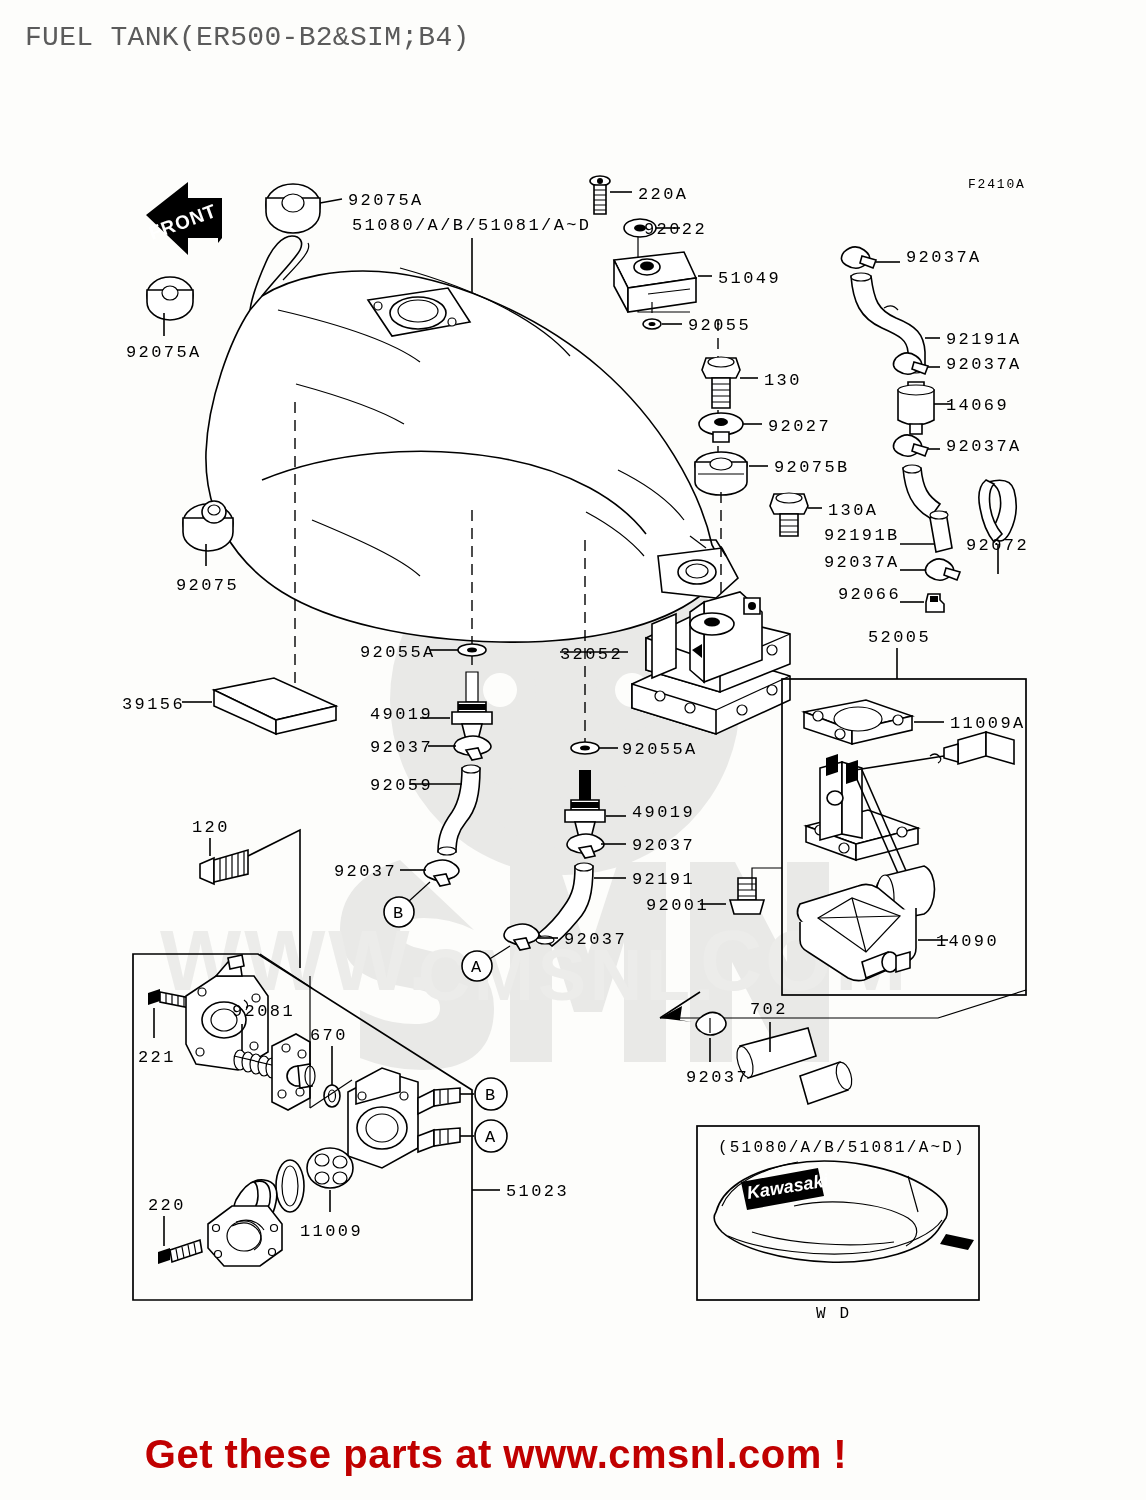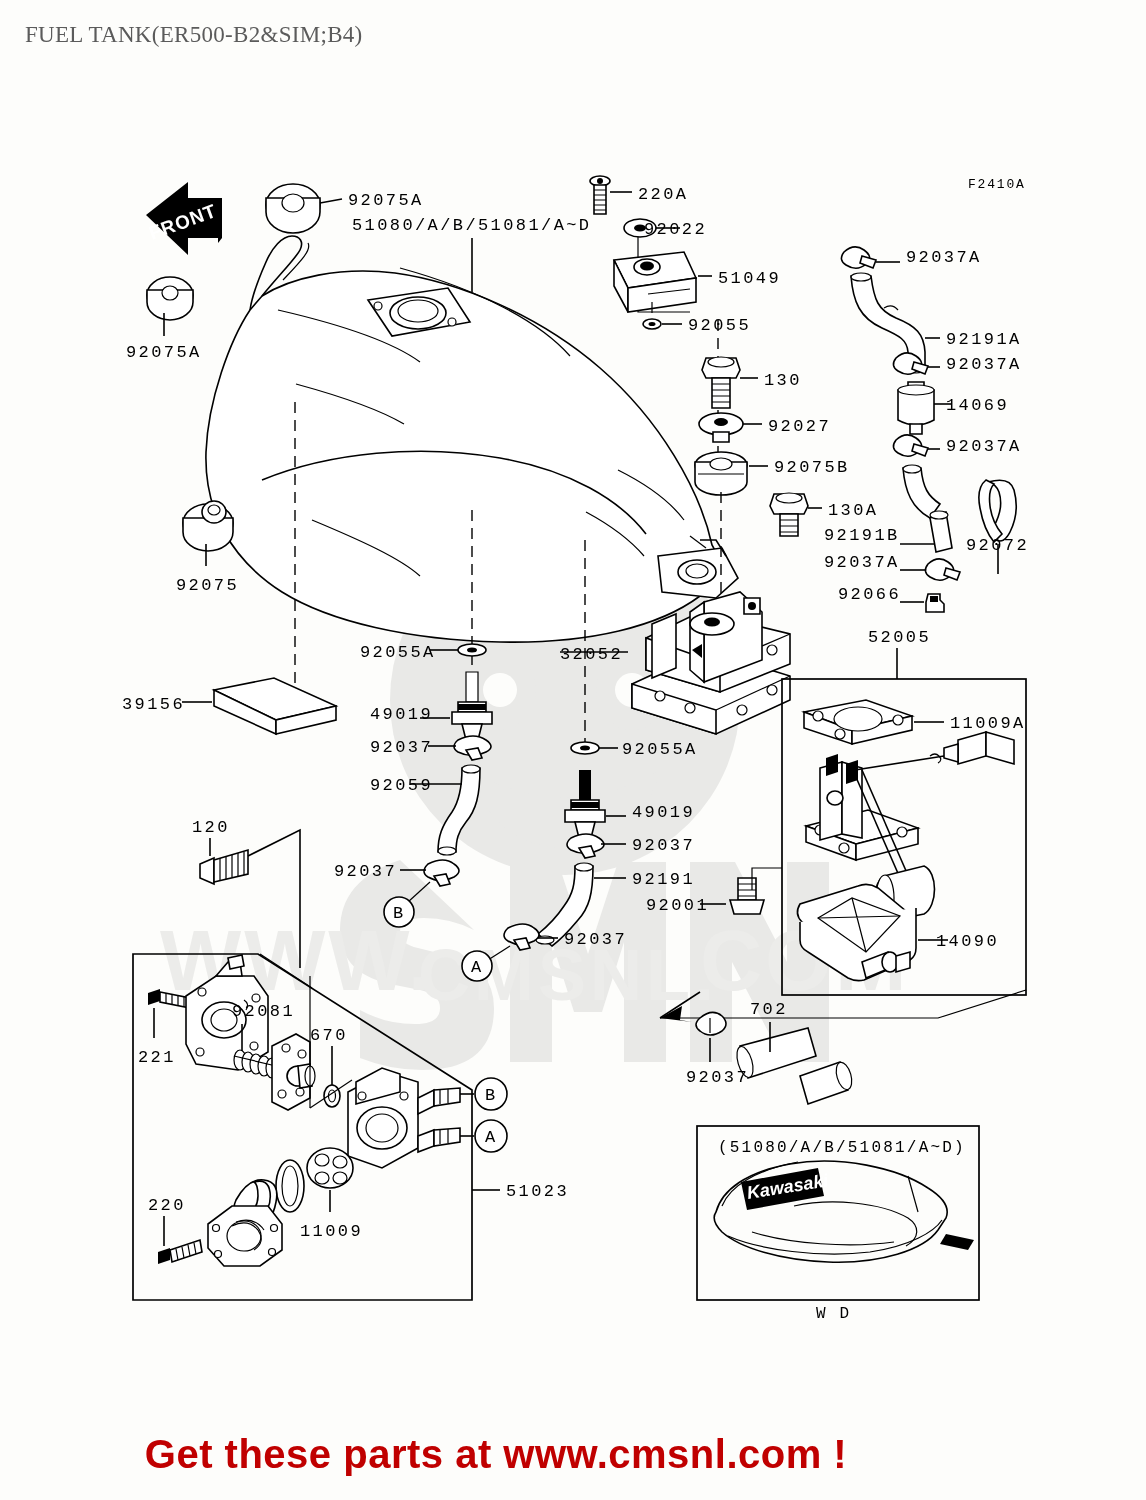--- a/index.html
+++ b/index.html
@@ -3,22 +3,22 @@
 <meta charset="utf-8">
 <title>FUEL TANK(ER500-B2&amp;SIM;B4)</title>
 <style>
   html,body{margin:0;padding:0;background:#fdfdfb;}
   body{
     width:1146px;height:1500px;position:relative;overflow:hidden;
     font-family:"Liberation Sans","DejaVu Sans",sans-serif;
   }
   #page-title{
     position:absolute;left:25px;top:22px;
-    font-size:23px;color:#5b5b5b;letter-spacing:.3px;
-    font-family:Liberation Serif, serif;
+    font-size:28px;color:#5b5b5b;letter-spacing:.3px;
+    font-family:Liberation Mono, monospace;
   }
   #diagram-canvas{position:absolute;left:0;top:0;width:1146px;height:1500px;}
   #footer-cta{
     position:absolute;left:0;top:1432px;width:992px;text-align:center;
     font-size:40px;font-weight:bold;color:#c00000;letter-spacing:.5px;
     font-family:"Liberation Sans","DejaVu Sans",sans-serif;
   }
   .pn{font-family:"Liberation Mono","DejaVu Sans Mono",monospace;font-size:17px;fill:#000;letter-spacing:2.4px;}
   .pn-sm{font-family:"Liberation Mono","DejaVu Sans Mono",monospace;font-size:13px;fill:#000;letter-spacing:1.8px;}
   .pn-box{font-family:"Liberation Mono","DejaVu Sans Mono",monospace;font-size:16px;fill:#000;letter-spacing:2.2px;}

